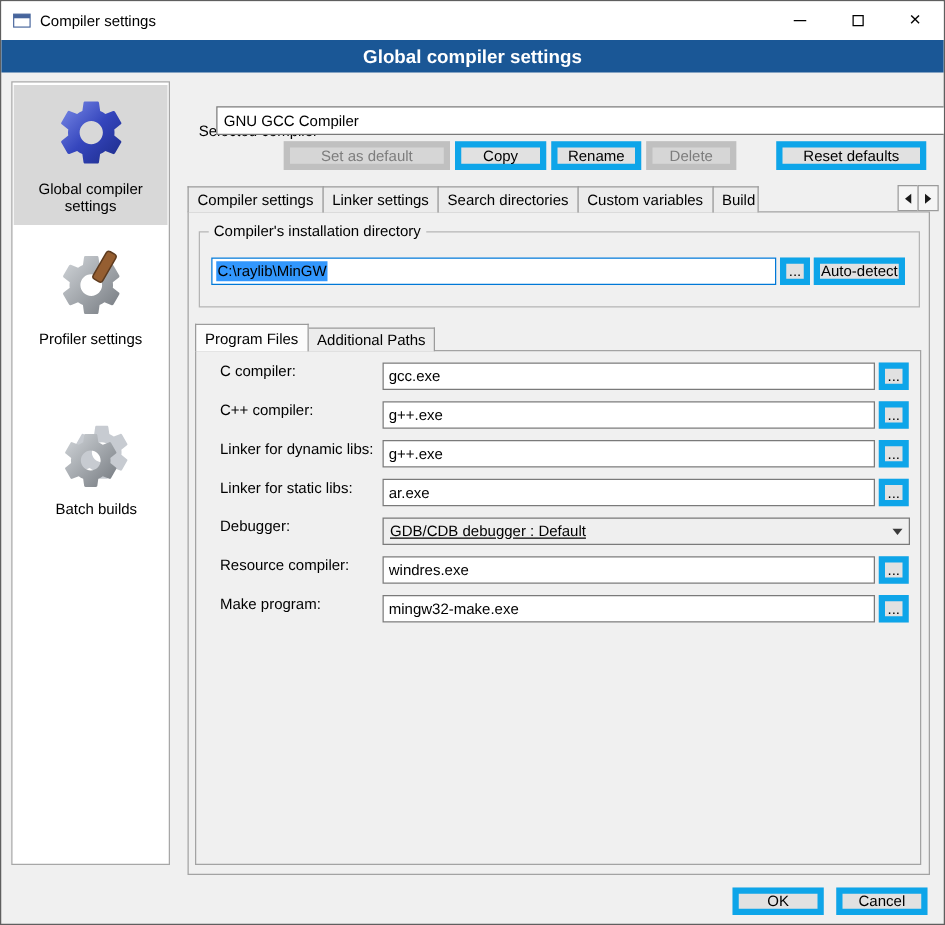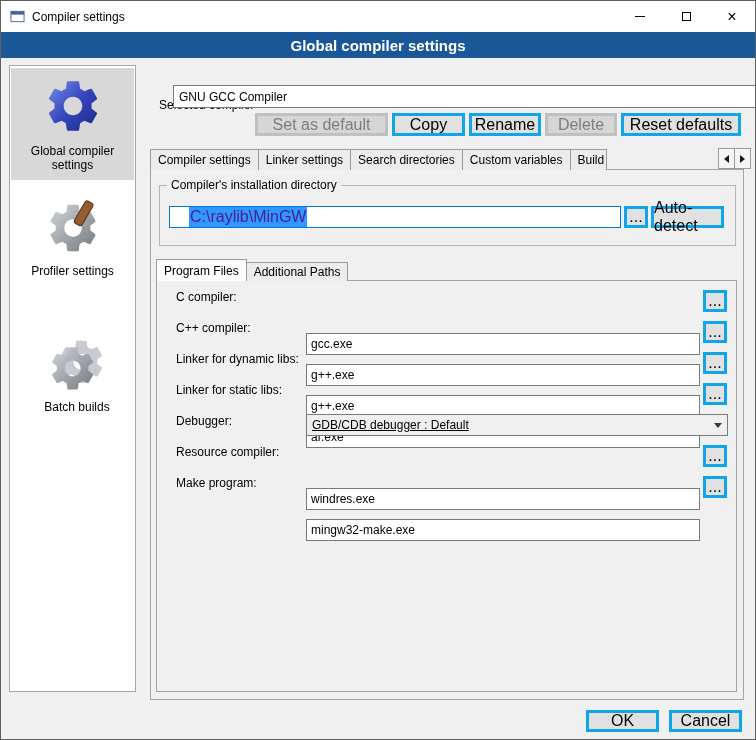--- a/index.html
+++ b/index.html
@@ -33,38 +33,38 @@
   .side-item.selected { background:#d8d8d8; }
   .side-item.gap-sm { margin-top:12px; }
   .side-item.gap-lg { margin-top:42px;padding-left:11px; }
   .side-label { font-size:12px; text-align:center; margin-top:7px; color:#000; line-height:14px; }
   .gear-big { width:62px; height:62px; }
   .gear-mid { width:58px; height:58px; }
   .gear-wide { width:66px; height:58px; }
 
   
   .lbl { position:absolute; font-size:12px; color:#000;margin-top:32px; }
-  .btn { background:#e1e1e1; border:3px solid #0ea5e9; font-size:16px; color:#000;
+  .btn { background:#e1e1e1; border:5px solid #0ea5e9; font-size:12px; color:#000;
          display:flex; align-items:center; justify-content:center; cursor:pointer; }
   .btn.disabled { background:#d6d6d6; border-color:#c0c0c0; color:#7d7d7d; cursor:default; }
   .combo { background:#fff; border:1px solid #7a7a7a; display:flex; align-items:center; cursor:pointer; }
   .combo.gray { background:#efefef;text-decoration:underline; }
   .combo-text { flex:1; padding-left:5px; font-size:12px; white-space:nowrap; overflow:hidden; }
   .combo-btn { width:18px; align-self:stretch; display:flex; align-items:center; justify-content:center; }
   .down-tri { width:0; height:0; border-left:4px solid transparent; border-right:4px solid transparent;
               border-top:5px solid #3a3a3a; }
 
   
   .sel-compiler-label { left:158px; top:65px; }
   .compiler-combo { position:absolute; left:172px; top:84px; width:696px; height:23px; }
   .top-btn-row { position:absolute; left:145px; right:14px; top:112px; height:23px;
                  display:flex; justify-content:flex-end; gap:4px; }
   .top-btn-row .btn { height:23px; }
   .w-setdef { width:133px; } .w-copy { width:73px; } .w-rename { width:72px; }
-  .w-delete { width:72px; } .w-reset { width:120px; }
+  .w-delete { width:72px; } .w-reset { width:120px;margin-left:28px; }
 
   
   .tab-bar { position:absolute; left:149px; top:145px; height:24px; display:flex; align-items:flex-end; z-index:3; }
   .tab { height:21px; border:1px solid #9b9b9b; border-bottom:none; background:#ececec;
          padding:0 7px; font-size:12px; display:flex; align-items:center; margin-right:-1px;
          white-space:nowrap; cursor:pointer; }
   .tab.active { height:24px; background:#fcfcfc; z-index:2; position:relative; }
   .tab.clipped { width:37px; overflow:hidden; padding-right:0; }
   .tab-arrows { position:absolute; right:4px; top:147px; display:flex; z-index:3; }
   .tab-arrow { width:17px; height:21px; border:1px solid #9b9b9b; background:#f5f5f5;
@@ -78,38 +78,38 @@
 
   
   .groupbox { position:absolute; left:158px; top:184px; width:577px; height:61px;
               border:1px solid #b5b5b5; z-index:2; }
   .groupbox-label { position:absolute; left:166px; top:177px; font-size:12px;
                     background:#f0f0f0; padding:0 4px; z-index:3; }
 
   .dir-input { position:absolute; left:168px; top:205px; width:452px; height:22px;
                background:#fff; border:1px solid var(--focus,#0078d7); display:flex;
                align-items:center; padding-left:3px; z-index:3; cursor:text; }
-  .dir-selected { background:var(--selection,#3297fd); color:#4c1d95; font-size:16px; padding:1px 1px; white-space:pre;margin-left:16px; }
+  .dir-selected { background:var(--selection,#3297fd); color:#000000; font-size:12px; padding:1px 1px; white-space:pre; }
   .dir-browse { position:absolute; left:623px; top:205px; width:24px; height:22px; z-index:3; }
   .autodetect { position:absolute; left:650px; top:205px; width:73px; height:22px; z-index:3; }
   .note { position:absolute; left:168px; top:230px; width:570px; font-size:11.5px;
           color:var(--note,#a3251f); white-space:nowrap; overflow:hidden; z-index:3; }
 
   
   .subtab-bar { position:absolute; left:155px; top:258px; height:22px; display:flex; align-items:flex-end; z-index:3; }
   .subtab-bar .tab { height:19px; }
   .subtab-bar .tab.active { height:22px; }
   .sub-panel { position:absolute; left:155px; top:279px; width:581px; height:412px;
                border:1px solid #a3a3a3; background:#f0f0f0; z-index:2; }
 
   
   .form-row { position:absolute; left:175px; height:22px; display:flex; z-index:3; }
   .row-label { width:130px; font-size:12px; color:#000; }
   .row-input { width:394px; height:22px; border:1px solid #7a7a7a; background:#fff;
-               font-size:12px; font-family:inherit; padding:0 4px;margin-top:43px; }
+               font-size:12px; font-family:inherit; padding:0 4px; }
   .row-browse { width:24px; height:22px; margin-left:3px; }
   .row-combo { width:422px; height:22px; }
   .r1{top:289px} .r2{top:320px} .r3{top:351px} .r4{top:382px} .r5{top:413px} .r6{top:444px} .r7{top:475px}
 
   
   .ok-btn { position:absolute; left:585px; top:709px; width:73px; height:22px; }
   .cancel-btn { position:absolute; left:668px; top:709px; width:73px; height:22px; }
 </style>
 </head>
 <body>

